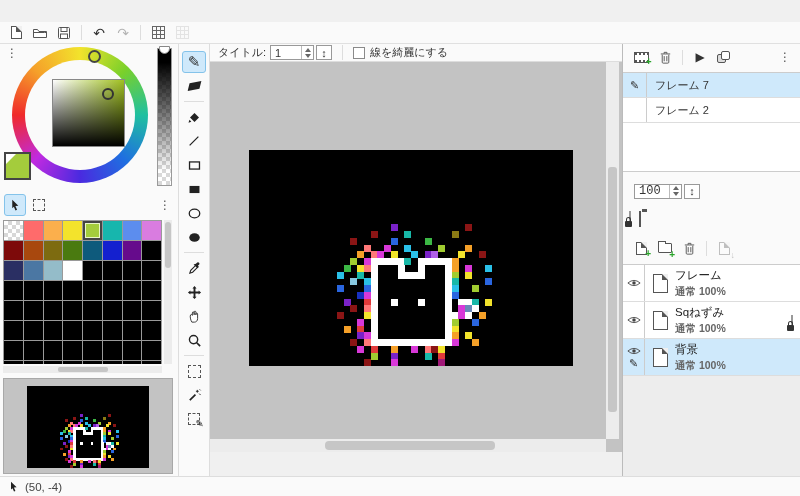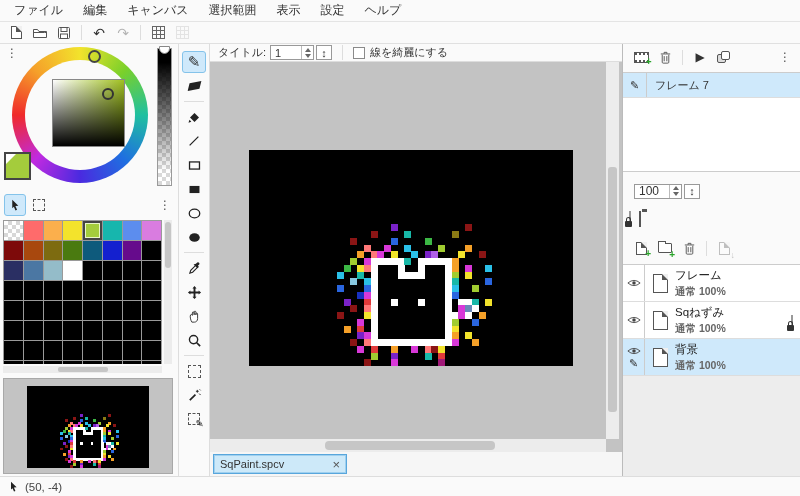--- a/index.html
+++ b/index.html
@@ -116,29 +116,20 @@
   
   #status-bar{left:0;top:476px;width:800px;height:20px;background:#fafafa;border-top:1px solid #ddd;display:flex;align-items:center;padding:0 8px;box-sizing:border-box;font-size:11.5px;color:#444;}
   #status-right{margin-left:auto;display:flex;align-items:center;gap:7px;}
   svg.icon{display:block;}
 </style>
 </head>
 <body>
 
 <div id="app">
 
-  <div id="menubar" class="abs">
-    <span class="menu-item">ファイル</span>
-    <span class="menu-item">編集</span>
-    <span class="menu-item">キャンバス</span>
-    <span class="menu-item">選択範囲</span>
-    <span class="menu-item">表示</span>
-    <span class="menu-item">設定</span>
-    <span class="menu-item">ヘルプ</span>
-  </div>
 
   <div id="toolbar" class="abs">
     <span class="ibtn">
         <span class="page-icon"></span>
       </span>
     <span class="ibtn">
       <svg class="icon" width="16" height="16" viewBox="0 0 16 16">
           <path d="M1.5 4.5h4l1.5 2h7.5v6h-13z" fill="#fff" stroke="#555"></path>
           <path d="M1.5 7.5h11l1.8 0" fill="none" stroke="#555"></path>
         </svg>
@@ -809,26 +800,20 @@
         <div style="position: absolute; left: 189px; top: 209.25px; width: 7.15px; height: 7.15px; background: rgb(160, 24, 120);"></div>
       </div>
     <div id="cv-vscroll" class="abs vscroll">
         <div id="cv-vthumb" class="vthumb"></div>
       </div>
     <div id="cv-hscroll" class="abs">
         <div id="cv-hthumb"></div>
       </div>
   </div>
 
-  <div id="tab-strip" class="abs">
-    <div id="doc-tab" class="abs">
-      <span>SqPaint.spcv</span>
-      <span id="tab-close">×</span>
-    </div>
-  </div>
 
   <div id="right-panel" class="abs">
 
     <div id="frame-toolbar" class="abs">
       <span class="ibtn">
           <span class="film-icon">
             <span class="plus-badge">+</span>
           </span>
         </span>
       <span class="ibtn">
@@ -853,25 +838,29 @@
       <span class="dots-menu" style="margin-left:auto;margin-right:10px;">⋮</span>
     </div>
 
     <div id="frame-list" class="abs">
       <div class="frame-row sel">
         <span class="frame-icon-cell">
             <span class="glyph" style="font-size:11px;">✎</span>
           </span>
         <span class="frame-label">フレーム 7</span>
       </div>
+      <div class="frame-row">
+        <span class="frame-icon-cell"></span>
+        <span class="frame-label">フレーム 2</span>
+      </div>
     </div>
 
     <div id="blend-row" class="abs">
       <span class="spinner" style="margin-left:6px;width:48px;">
-        <span class="spin-val" style="flex:1;">100</span>
+        <span class="spin-val" style="flex:1;font-family:Liberation Mono, monospace;">100</span>
         <span class="spin-arrows">
             <span class="tri-up"></span>
             <span class="tri-down"></span>
           </span>
       </span>
       <span class="updown-btn">
           <span>↕</span>
         </span>
     </div>
 

